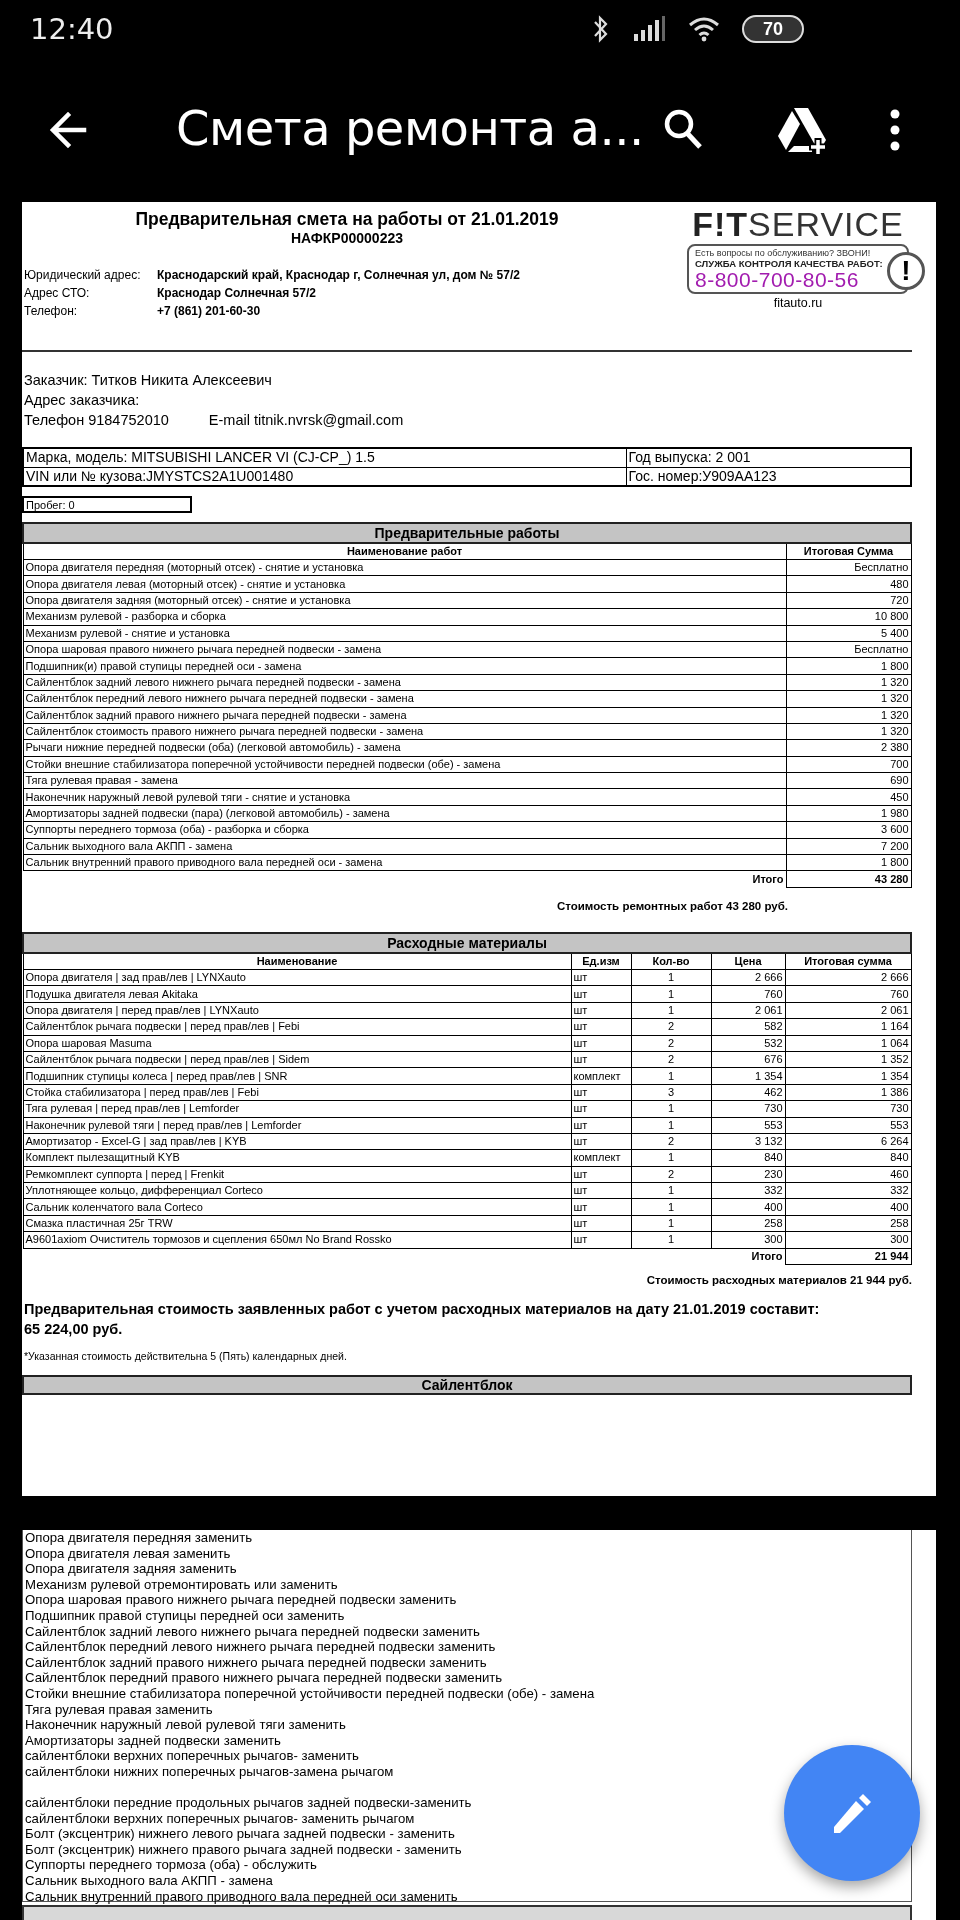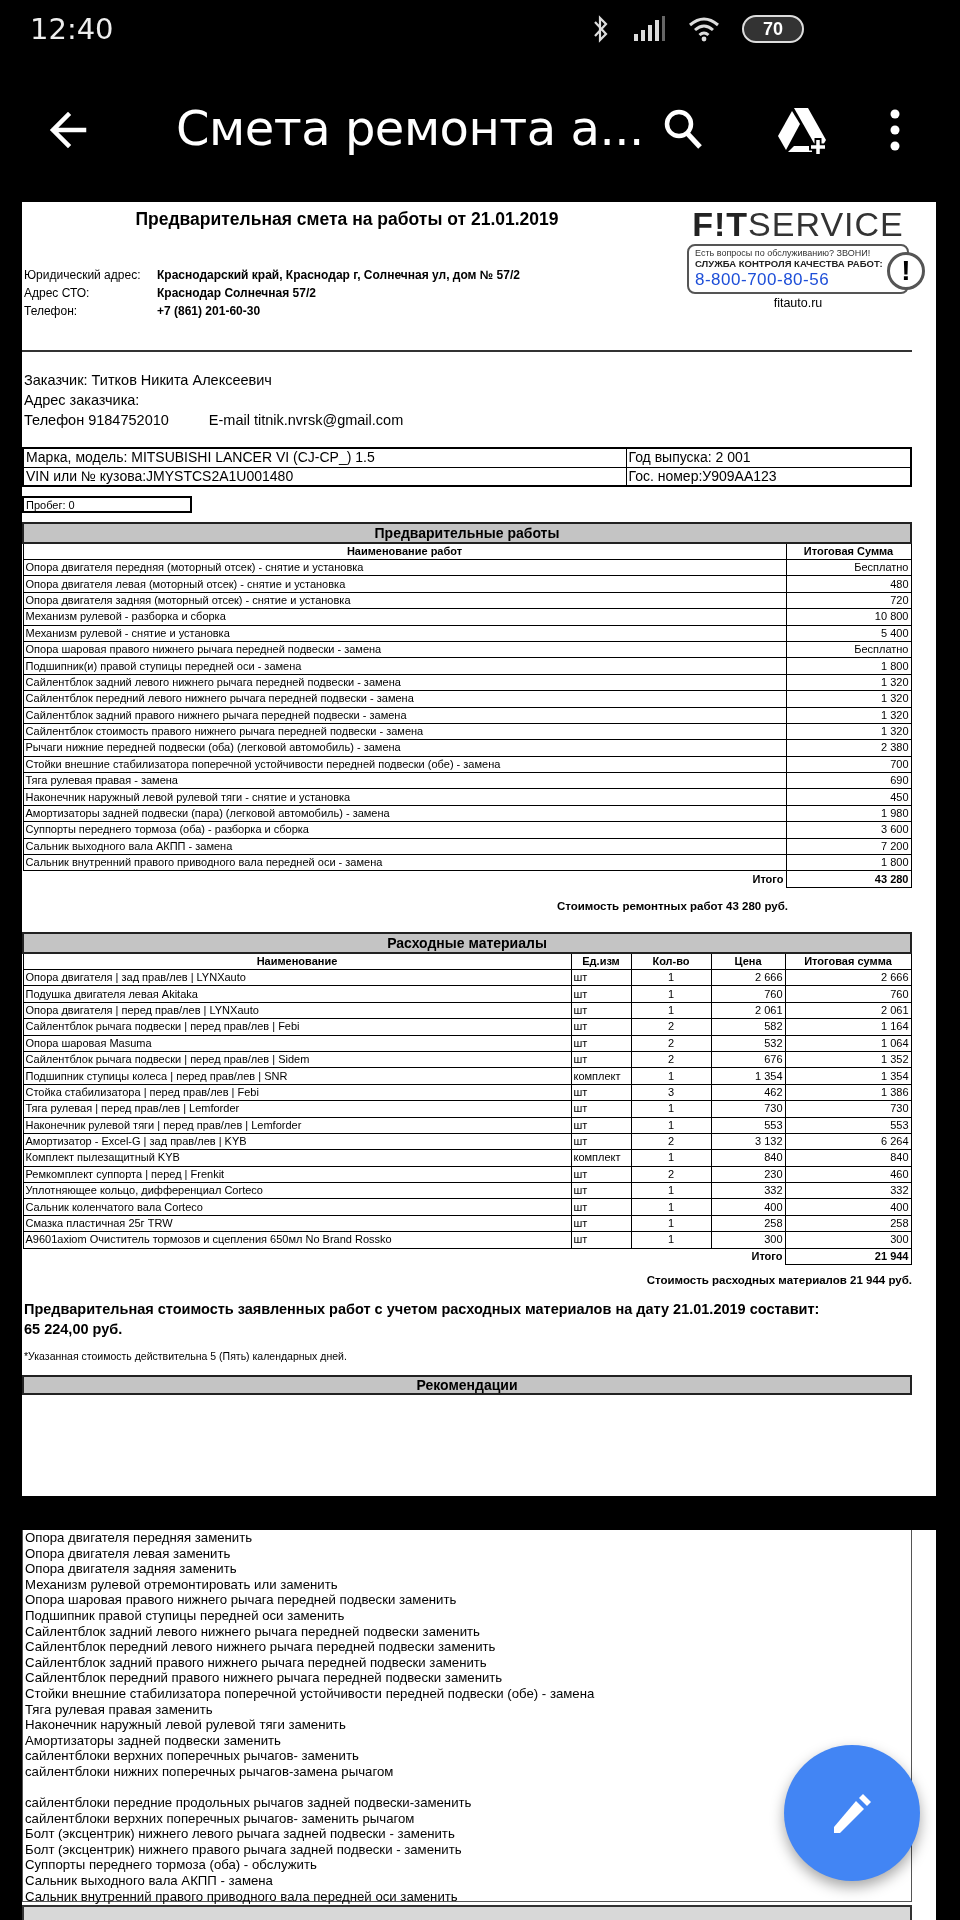--- a/index.html
+++ b/index.html
@@ -30,21 +30,21 @@
   .supplier .lbl { width: 133px; }
   .supplier .val { font-weight: bold; }
 
   .logo { position: absolute; left: 656px; top: 2px; width: 240px; height: 110px; text-align: center; }
   .logo .brand { font-size: 34px; line-height: 40px; letter-spacing: 1px; color: #222; }
   .logo .brand b { font-weight: 900; }
   .logo .brand span { font-weight: normal; color: #333; }
   .logo .box { margin: 0 auto; width: 222px; height: 50px; border: 2px solid #555; border-radius: 8px; position: relative; text-align: left; padding: 2px 6px; }
   .logo .box .l1 { font-size: 9px; color: #333; }
   .logo .box .l2 { font-size: 9.5px; font-weight: bold; color: #222; }
-  .logo .box .l3 { font-size: 17px; color: #1d4ed8; line-height: 22px; letter-spacing: 0.5px; }
+  .logo .box .l3 { font-size: 21px; color: #a21caf; line-height: 22px; letter-spacing: 0.5px; }
   .logo .excl { position: absolute; right: -18px; top: 6px; width: 38px; height: 38px; border: 3px solid #555; border-radius: 50%; background: #fff; font-weight: 900; font-size: 28px; line-height: 32px; text-align: center; }
   .logo .site { font-size: 12.5px; margin-top: 2px; }
 
   .hr { position: absolute; left: 0; top: 148px; width: 890px; height: 0; border-top: 2px solid #333; }
 
   .customer { position: absolute; left: 2px; top: 168px; font-size: 14.5px; line-height: 20px; }
   .customer .sp { display: inline-block; width: 40px; }
 
   table { border-collapse: collapse; }
   .car { position: absolute; left: 0; top: 245px; width: 890px; font-size: 14px; border: 2px solid #000; }
@@ -125,20 +125,21 @@
     </svg>
   <svg class="ic" style="left:880px;width:30px" viewBox="0 0 30 56">
       <circle cx="15" cy="12" r="4.5" fill="#fff"></circle>
       <circle cx="15" cy="28" r="4.5" fill="#fff"></circle>
       <circle cx="15" cy="44" r="4.5" fill="#fff"></circle>
     </svg>
 </div>
 
 <div class="page page1">
   <div class="doc-title">Предварительная смета на работы от 21.01.2019</div>
+  <div class="doc-number">НАФКР00000223</div>
 
   <div class="supplier">
     <div class="row">
         <span class="lbl">Юридический адрес:</span>
         <span class="val">Краснодарский край, Краснодар г, Солнечная ул, дом № 57/2</span>
       </div>
     <div class="row">
         <span class="lbl">Адрес СТО:</span>
         <span class="val">Краснодар Солнечная 57/2</span>
       </div>
@@ -420,21 +421,21 @@
     </tr>
   </tbody>
     </table>
   <div class="cost-line cost2">Стоимость расходных материалов 21 944 руб.</div>
 
   <div class="grand">
     <div>Предварительная стоимость заявленных работ с учетом расходных материалов на дату 21.01.2019 составит:</div>
     <div>65 224,00 руб.</div>
   </div>
   <div class="validity">*Указанная стоимость действительна 5 (Пять) календарных дней.</div>
-  <div class="recom-head">Рекомендации</div>
+  <div class="recom-head">Сайлентблок</div>
 </div>
 
 <div class="page page2">
   <div class="recom-box" id="recom-box">
       <div>Опора двигателя передняя  заменить</div>
       <div>Опора двигателя левая  заменить</div>
       <div>Опора двигателя задняя  заменить</div>
       <div>Механизм рулевой отремонтировать или заменить</div>
       <div>Опора шаровая правого нижнего рычага передней подвески заменить</div>
       <div>Подшипник правой ступицы передней оси заменить</div>

